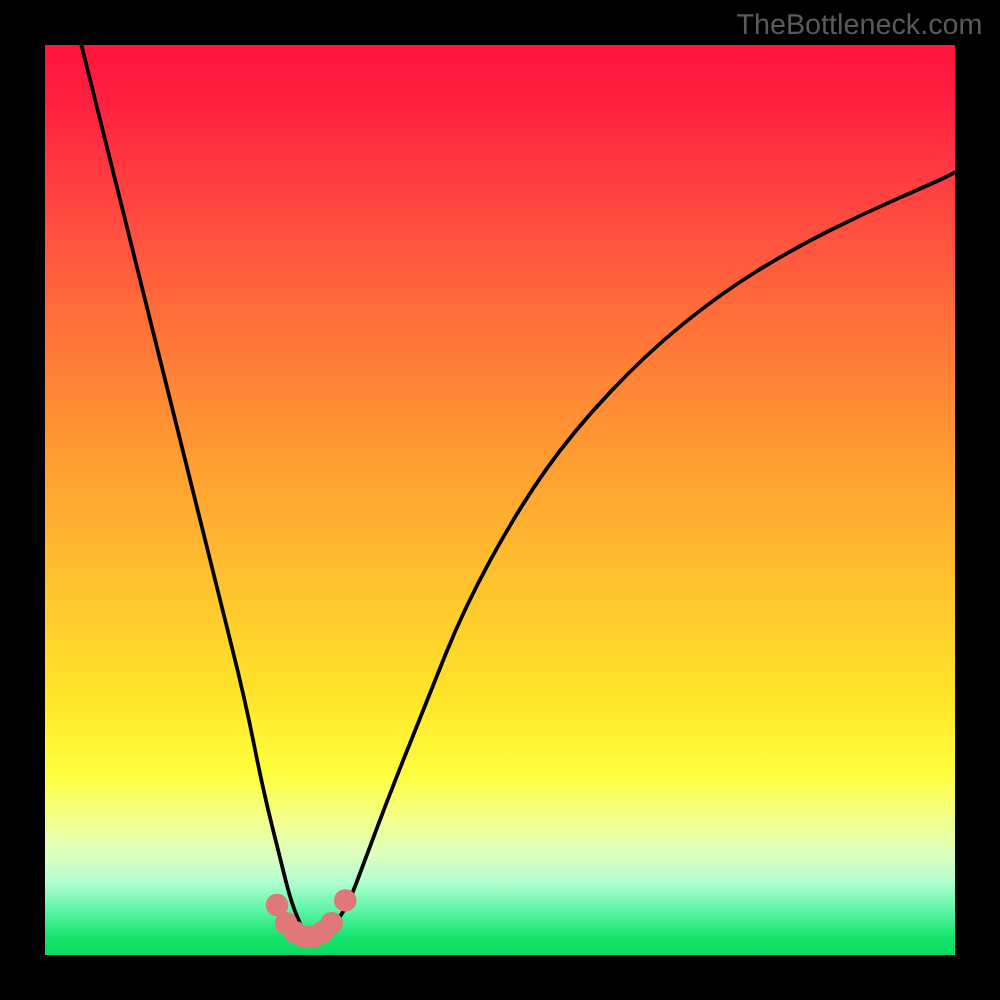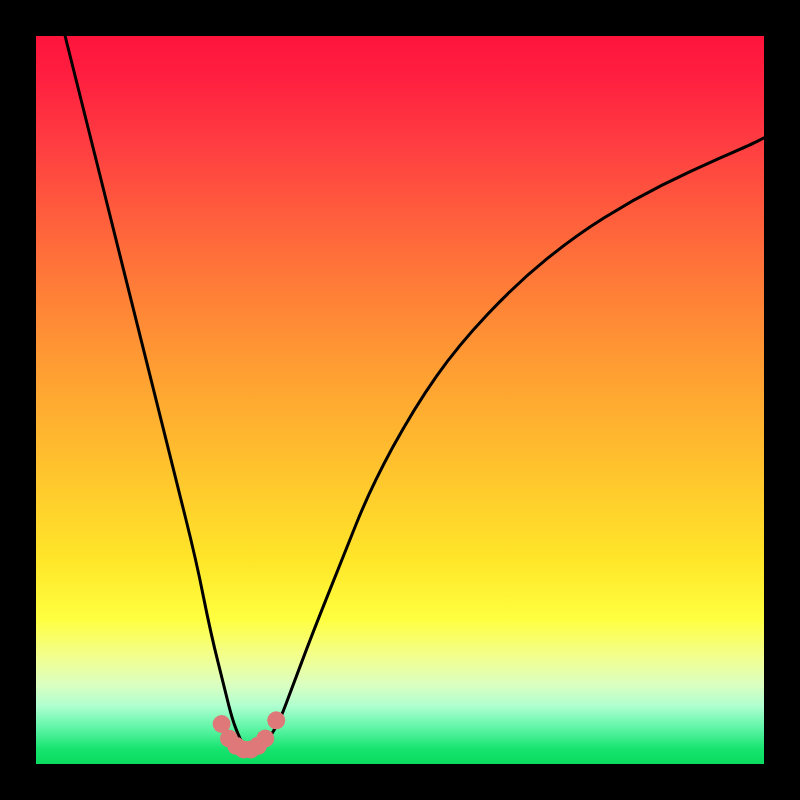--- a/index.html
+++ b/index.html
@@ -58,20 +58,21 @@
     top: 0;
     width: 728px;
     height: 728px;
     overflow: visible;
   }
 </style>
 </head>
 <body>
 
 <div class="frame">
+  <div class="watermark">TheBottleneck.com</div>
   <div class="plot-area">
     <svg class="curve" viewBox="0 0 728 728" preserveAspectRatio="none">
       <path fill="none" stroke="#000" stroke-width="3" stroke-linecap="round" d="M29.1 0.0 Q 51.0 87.4 61.9 131.0 Q 72.8 174.7 83.7 218.4 Q 94.6 262.1 105.6 305.8 Q 116.5 349.4 127.4 393.1 Q 138.3 436.8 149.2 480.5 Q 160.2 524.2 167.4 560.6 Q 174.7 597.0 182.0 626.1 Q 189.3 655.2 192.9 669.8 Q 196.6 684.3 200.2 693.4 Q 203.8 702.5 205.7 706.2 Q 207.5 709.8 209.3 711.6 Q 211.1 713.4 214.8 713.4 Q 218.4 713.4 222.0 711.6 Q 225.7 709.8 229.3 706.2 Q 233.0 702.5 238.4 693.4 Q 243.9 684.3 249.3 669.8 Q 254.8 655.2 265.7 626.1 Q 276.6 597.0 291.2 560.6 Q 305.8 524.2 320.3 487.8 Q 334.9 451.4 356.7 411.3 Q 378.6 371.3 400.4 340.3 Q 422.2 309.4 451.4 278.5 Q 480.5 247.5 509.6 223.9 Q 538.7 200.2 567.8 182.0 Q 597.0 163.8 626.1 149.2 Q 655.2 134.7 684.3 121.9 Q 713.4 109.2 720.7 105.6 L 728.0 101.9"></path>
       <g id="marker-group">
           <circle cx="185.6" cy="688.0" r="9" fill="#df7878"></circle>
           <circle cx="192.9" cy="702.5" r="9" fill="#df7878"></circle>
           <circle cx="200.2" cy="709.8" r="9" fill="#df7878"></circle>
           <circle cx="207.5" cy="713.4" r="9" fill="#df7878"></circle>
           <circle cx="214.8" cy="713.4" r="9" fill="#df7878"></circle>
           <circle cx="222.0" cy="709.8" r="9" fill="#df7878"></circle>

